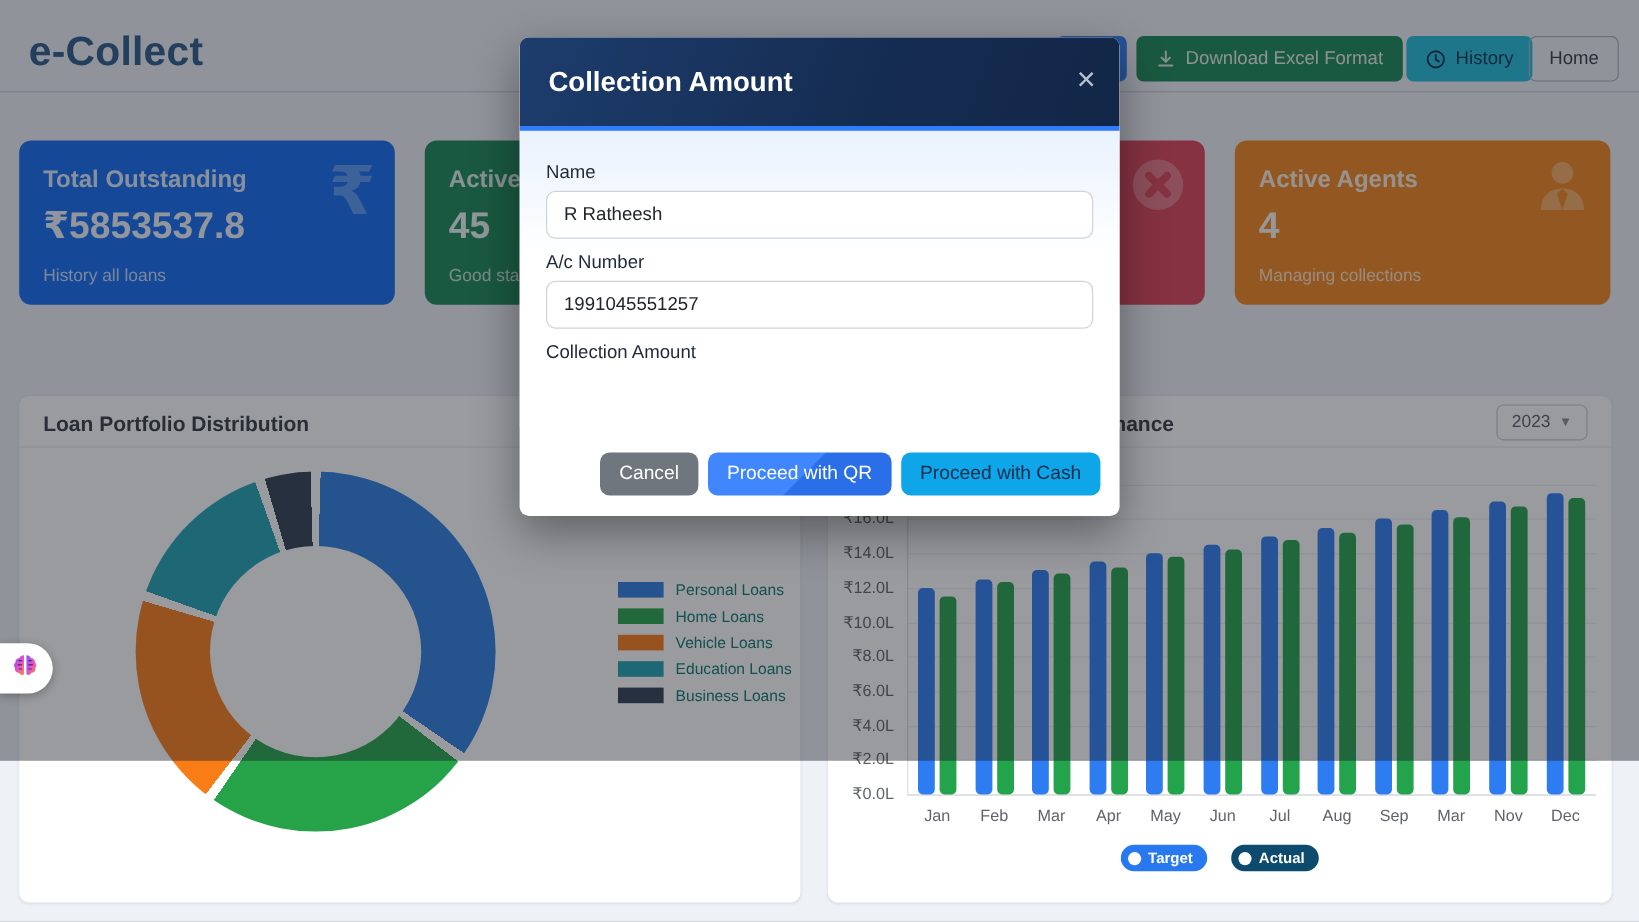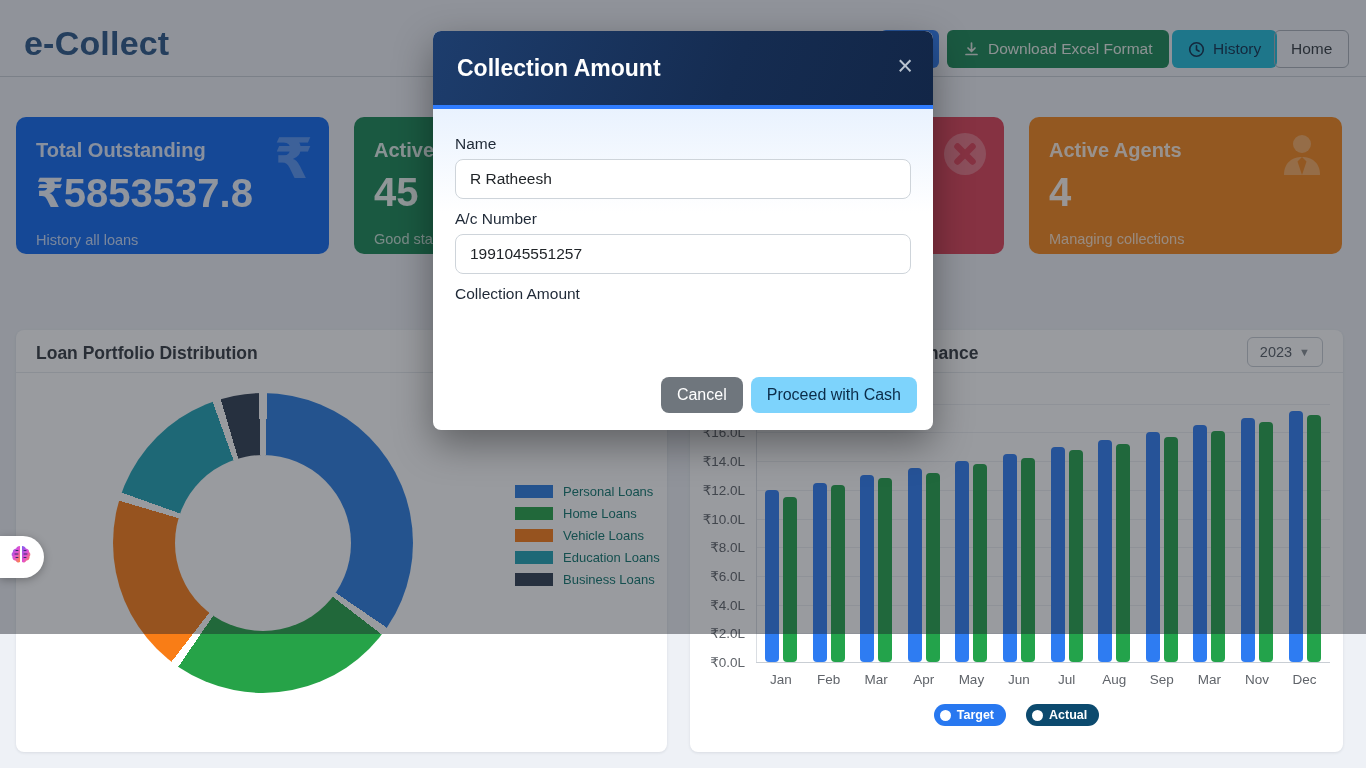--- a/index.html
+++ b/index.html
@@ -14,21 +14,21 @@
              font-family:inherit; }
   #hidden-btn { left:880px; width:59px; background:#2e7cf2; }
   #excel-btn { left:947px; background:#198754; color:#e8efe9; }
   #history-btn { left:1172px; background:#20bcd9; color:#0d2f4e; }
   #home-btn { left:1274px; background:transparent; border:1px solid #a9b0b8; color:#343a40; }
   .hdr-icon { display:inline-flex; }
 
   
   .stat-card { position:absolute; top:117px; width:313px; height:137px; border-radius:10px; padding:22px 20px; color:#fff; }
   .stat-title { font-size:20px; font-weight:600; color:rgba(255,255,255,.87); }
-  .stat-value { margin-top:8px; font-size:40px; font-weight:700; color:rgba(255,255,255,.93); }
+  .stat-value { margin-top:8px; font-size:31px; font-weight:700; color:rgba(255,255,255,.93); }
   .stat-sub { margin-top:16px; font-size:14.5px; color:rgba(255,255,255,.75); }
   .stat-icon { position:absolute; top:14px; right:16px; opacity:.95; }
   .rupee-glyph { font-size:56px; font-weight:700; color:rgba(255,255,255,.32); line-height:1; }
 
   
   .chart-card { position:absolute; top:330px; height:422px; background:#fff; border-radius:8px;
                 box-shadow:0 1px 3px rgba(30,40,60,.10); }
   #donut-card { left:16px; width:651px; }
   #bar-card { left:690px; width:653px; }
   .card-title { position:absolute; left:20px; top:13px; font-size:17.5px; font-weight:700; color:#343a40; }
@@ -75,21 +75,21 @@
   #modal-close { position:absolute; right:20px; top:22px; background:none; border:none; color:#b9c3d0;
                  font-size:27px; line-height:1; cursor:pointer; font-family:inherit; }
   #modal-body { padding:26px 22px 0; background:linear-gradient(180deg,#e9f2fe 0%,#ffffff 42%); height:247px; }
   .field-label { font-size:15.5px; color:#1f2937; margin-bottom:6px; }
   .field-input { width:100%; height:40px; border:1px solid #ced4da; border-radius:8px; padding:0 14px;
                  font-size:15.5px; color:#212529; font-family:inherit; background:#fff; outline:none; margin-bottom:11px; }
   #modal-footer { position:absolute; right:16px; bottom:17px; display:flex; gap:8px; }
   .m-btn { border:none; border-radius:8px; padding:9px 16px; font-size:16px; cursor:pointer; font-family:inherit; }
   #cancel-btn { background:#6f767d; color:#fff; }
   #qr-btn { background:linear-gradient(135deg,#3f86ff 0%,#3f86ff 52%,#2a6fe8 52%); color:#fff; }
-  #cash-btn { background:#7dd3fc; color:#0b2c49; }
+  #cash-btn { background:#0ea5e9; color:#0b2c49; }
 </style>
 </head>
 <body>
 
 <div id="page">
 
   <div id="app-header">
     <div id="app-title">e-Collect</div>
 
     <button class="hdr-btn" id="hidden-btn"></button>
@@ -278,17 +278,18 @@
   </button>
 
   <div id="modal">
     <div id="modal-header">
       <div id="modal-title">Collection Amount</div>
       <button id="modal-close">×</button>
     </div>
     <div id="modal-body"><div class="field-label">Name</div><input class="field-input" type="text" value="R Ratheesh" style=""><div class="field-label">A/c Number</div><input class="field-input" type="text" value="1991045551257" style=""><div class="field-label">Collection Amount</div></div>
     <div id="modal-footer">
       <button class="m-btn" id="cancel-btn">Cancel</button>
+      <button class="m-btn" id="qr-btn">Proceed with QR</button>
       <button class="m-btn" id="cash-btn">Proceed with Cash</button>
     </div>
   </div>
 
 </div>
 
 </body></html>

